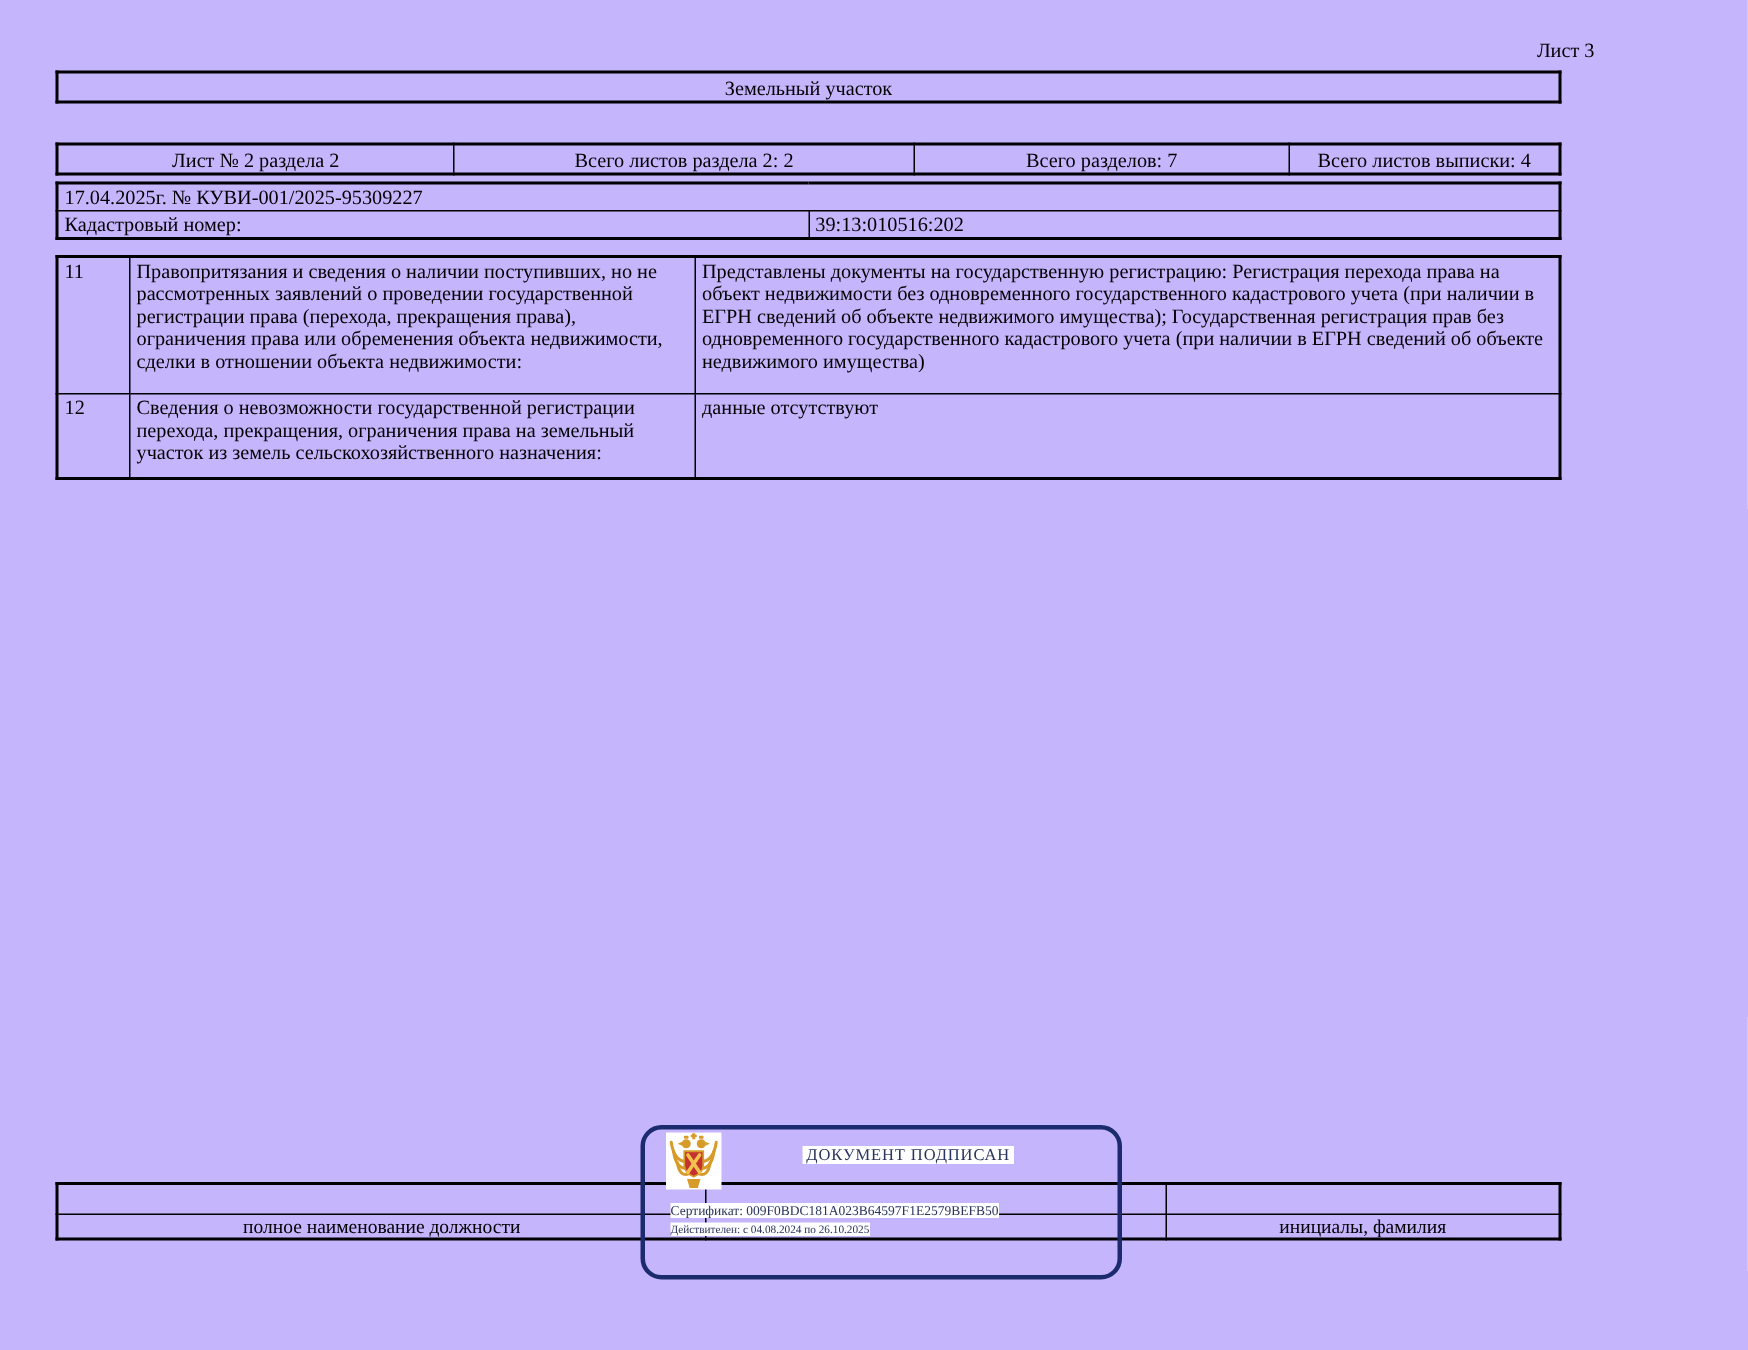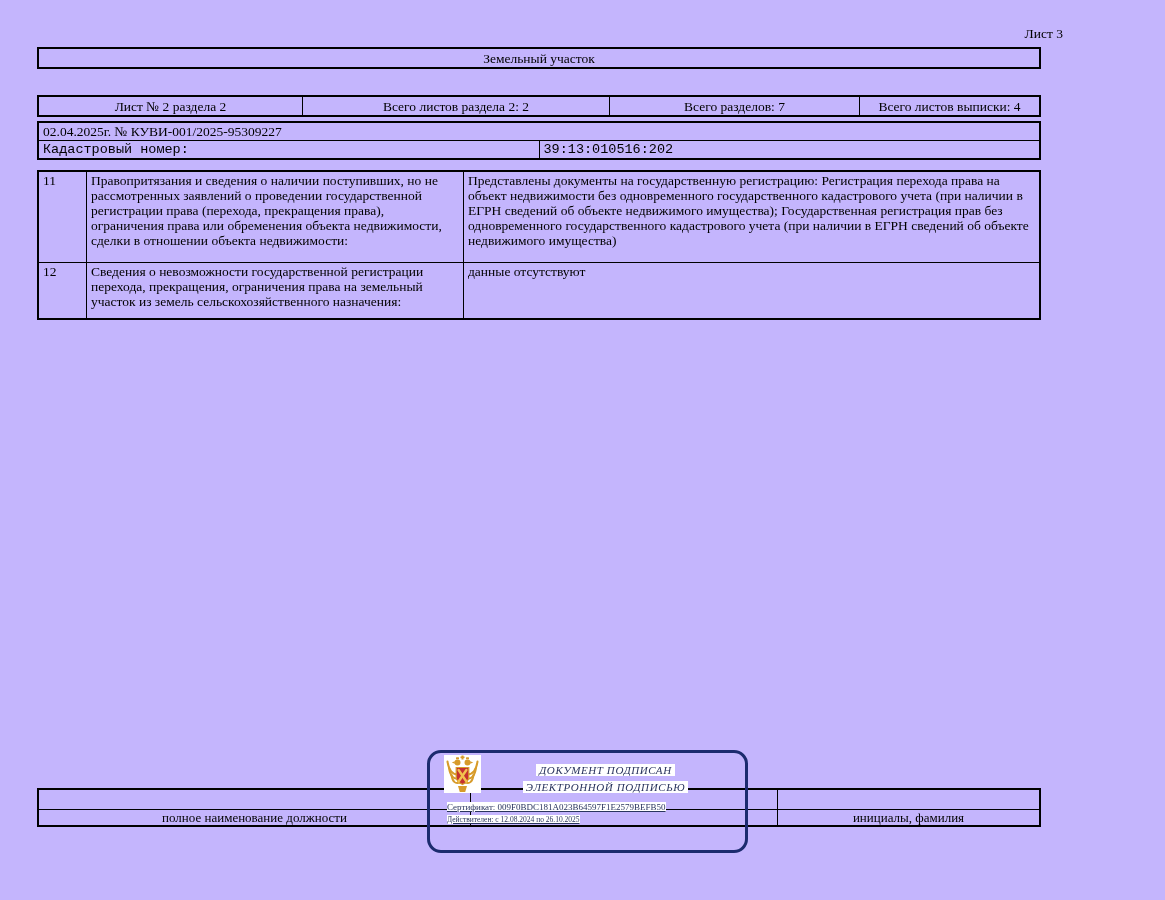--- a/index.html
+++ b/index.html
@@ -31,21 +31,21 @@
   .t-object{top:47px;}
   .t-object tr{height:20px;}
 
   
   .t-meta{top:95px;}
   .t-meta tr{height:20px;}
 
   
   .t-request{top:121px;}
   .t-request tr.r1{height:18px;}
-  .t-request tr.r2{height:19px;font-family:Liberation Mono, monospace;}
+  .t-request tr.r2{height:19px;}
 
   
   .t-details{top:170px;}
   .t-details tr.r11{height:91px;}
   .t-details tr.r12{height:57px;}
 
   
   .t-sign{top:788px;}
   .t-sign tr.r1{height:20px;}
   .t-sign tr.r2{height:17px;}
@@ -53,25 +53,25 @@
 
   
   .stamp{
     position:absolute;left:427px;top:750px;width:321px;height:103px;
     border:3px solid #1c2b6e;border-radius:14px;
     box-sizing:border-box;background:transparent;z-index:5;
   }
   .stamp-emblem{position:absolute;left:14px;top:2px;background:#fff;}
   .stamp-head{
     position:absolute;left:40px;right:4px;top:9px;text-align:center;
-    color:#2a355e;font-size:11px;line-height:17px;letter-spacing:0.6px;font-style:italic;
+    color:#2a355e;font-size:11px;line-height:17px;letter-spacing:0.6px;
   }
   .stamp-head div span{background:#fff;padding:0 3px;}
   .stamp-body{position:absolute;left:17px;top:47px;width:282px;color:#2a355e;}
-  .stamp-line{font-size:9px;line-height:14px;text-decoration:underline;}
+  .stamp-line{font-size:9px;line-height:14px;}
   .stamp-line span{background:#fff;}
   .stamp-line.small{font-size:7.5px;line-height:12px;}
 </style>
 </head>
 <body>
 
 <div class="page">
 
   <div class="sheet-label">Лист 3</div>
 
@@ -90,21 +90,21 @@
       <td class="center" style="width:298px">Всего листов раздела 2: 2</td>
       <td class="center" style="width:241px">Всего разделов: 7</td>
       <td class="center">Всего листов выписки: 4</td>
     </tr>
   </tbody>
     </table>
 
   <table class="tbl t-request">
     <tbody>
         <tr class="r1">
-      <td colspan="2">02.04.2025г. № КУВИ-001/2025-95309227</td>
+      <td colspan="2">17.04.2025г. № КУВИ-001/2025-95309227</td>
     </tr>
     <tr class="r2">
       <td style="width:409px">Кадастровый номер:</td>
       <td>39:13:010516:202</td>
     </tr>
   </tbody>
     </table>
 
   <table class="tbl t-details">
     <tbody>
@@ -162,22 +162,21 @@
 
       <path d="M12.2 12.5 h12.6 v9.5 q0 4.8 -6.3 7.5 q-6.3 -2.7 -6.3 -7.5 Z" fill="#c53030" stroke="#d79b2a" stroke-width="1.2"></path>
       <g stroke="#f2c14e" stroke-width="2.4" stroke-linecap="round">
         <path d="M14.6 15 L22.4 26.5"></path>
         <path d="M22.4 15 L14.6 26.5"></path>
       </g>
     </svg>
 
     <div class="stamp-head" style="color: rgb(42, 53, 94);">
       <div><span>ДОКУМЕНТ ПОДПИСАН</span></div>
-      <div><span>ЭЛЕКТРОННОЙ ПОДПИСЬЮ</span></div>
     </div>
 
     <div class="stamp-body" style="color: rgb(42, 53, 94);">
       <div class="stamp-line"><span>Сертификат: 009F0BDC181A023B64597F1E2579BEFB50</span></div>
-      <div class="stamp-line small"><span>Действителен: с 12.08.2024 по 26.10.2025</span></div>
+      <div class="stamp-line small"><span>Действителен: с 04.08.2024 по 26.10.2025</span></div>
     </div>
   </div>
 
 </div>
 
 </body></html>

